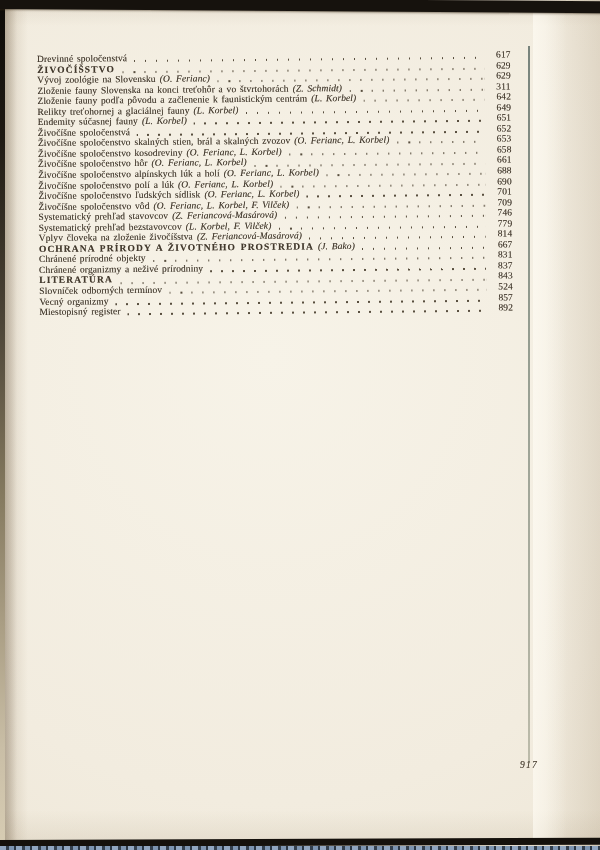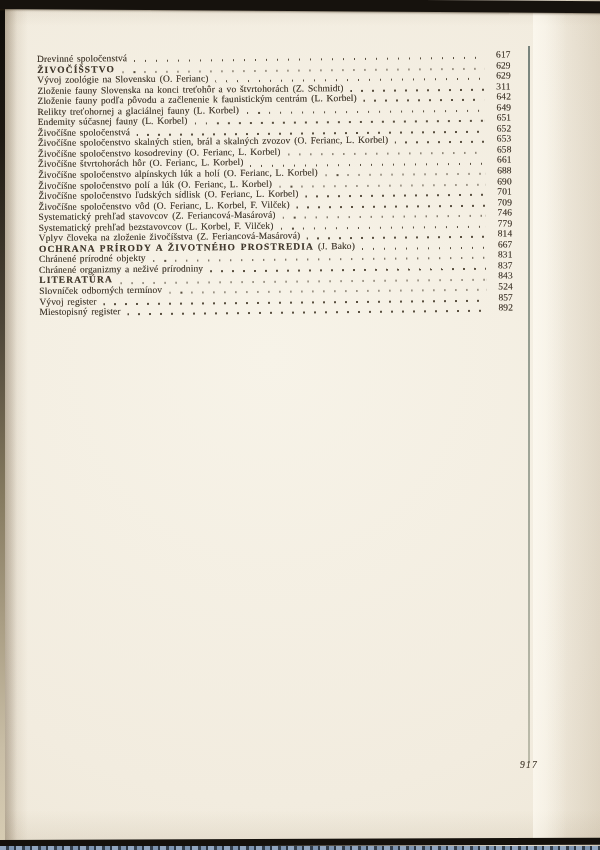--- a/index.html
+++ b/index.html
@@ -49,21 +49,21 @@
     background:linear-gradient(to bottom, #78837c 0%, #949c90 40%, #a8ab9d 72%, #bcbbaa 100%);
   }
   .toc {
     position:absolute; left:37px; top:54px; width:481px;
     transform:rotate(-0.55deg); transform-origin:0 0;
     color:#42392d; font-size:9.5px; word-spacing:1.2px; letter-spacing:.1px;
     text-shadow:0 0 .5px rgba(66,57,45,.55);
   }
   .toc-row { display:flex; align-items:baseline; height:10.55px; line-height:10.55px; white-space:nowrap; }
   .t.caps { font-weight:bold; letter-spacing:1.1px; }
-  .a { margin-left:4px; }
+  .a { font-style:italic; margin-left:4px; }
   .leader {
     flex:1 1 auto; height:2px; align-self:flex-end; margin:0 12px 1.5px 7px;
     background-image:repeating-linear-gradient(to right, #584e3e 0 1.5px, rgba(0,0,0,0) 1.5px 11px);
     background-position:100% 0;
   }
   .p { flex:0 0 auto; width:22px; text-align:left; }
   .folio {
     position:absolute; left:520px; top:760px; width:34px;
     font-size:9.5px; letter-spacing:1.2px; color:#4e4436;
     text-shadow:0 0 .5px rgba(66,57,45,.5);
@@ -145,21 +145,21 @@
       </div>
 
   <div class="toc-row">
         <span class="t">Živočíšne spoločenstvo kosodreviny</span>
         <span class="a">(O. Ferianc, L. Korbel)</span>
         <span class="leader"></span>
         <span class="p">658</span>
       </div>
 
   <div class="toc-row">
-        <span class="t">Živočíšne štvrtohorách hôr</span>
+        <span class="t">Živočíšne spoločenstvo hôr</span>
         <span class="a">(O. Ferianc, L. Korbel)</span>
         <span class="leader"></span>
         <span class="p">661</span>
       </div>
 
   <div class="toc-row">
         <span class="t">Živočíšne spoločenstvo alpínskych lúk a holí</span>
         <span class="a">(O. Ferianc, L. Korbel)</span>
         <span class="leader"></span>
         <span class="p">688</span>
@@ -232,21 +232,21 @@
         <span class="p">843</span>
       </div>
 
   <div class="toc-row">
         <span class="t">Slovníček odborných termínov</span>
         <span class="leader"></span>
         <span class="p">524</span>
       </div>
 
   <div class="toc-row">
-        <span class="t">Vývoj register</span>
+        <span class="t">Vecný organizmy</span>
         <span class="leader"></span>
         <span class="p">857</span>
       </div>
 
   <div class="toc-row">
         <span class="t">Miestopisný register</span>
         <span class="leader"></span>
         <span class="p">892</span>
       </div>
 </div>

